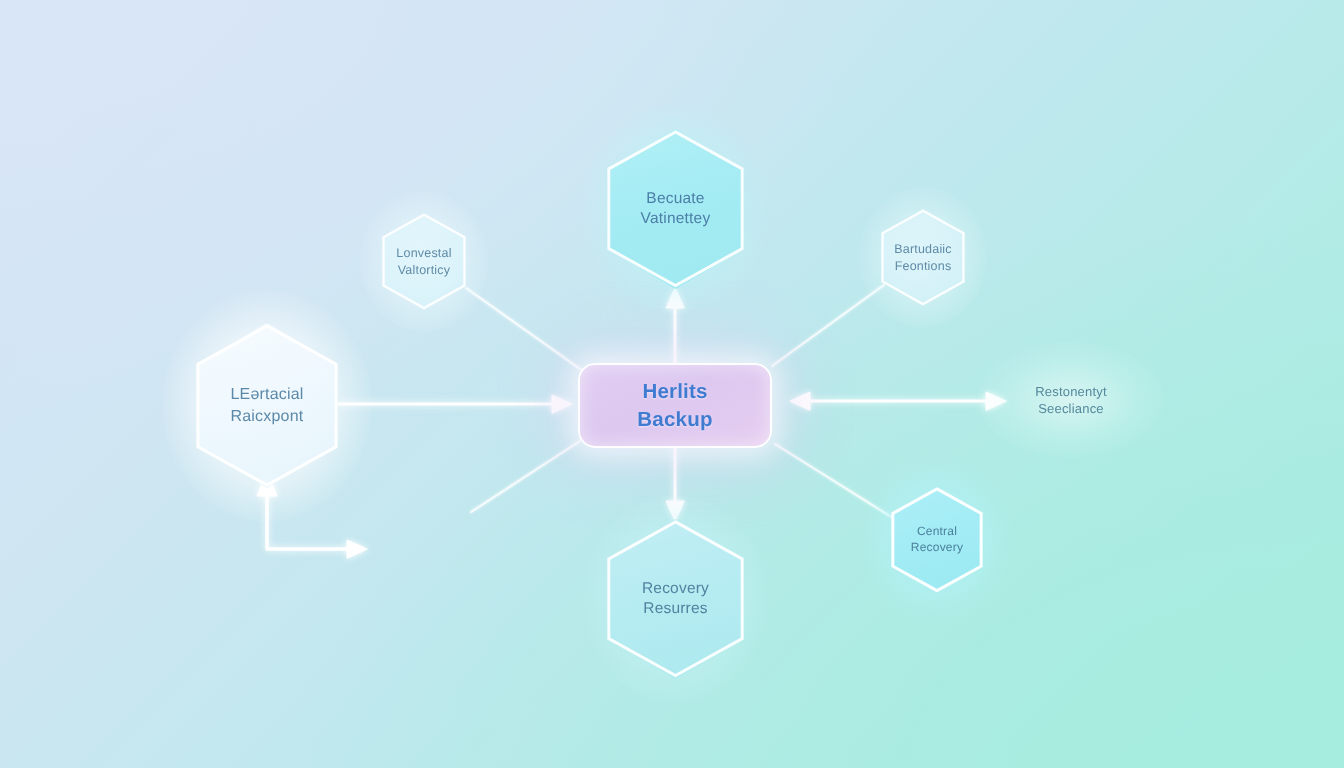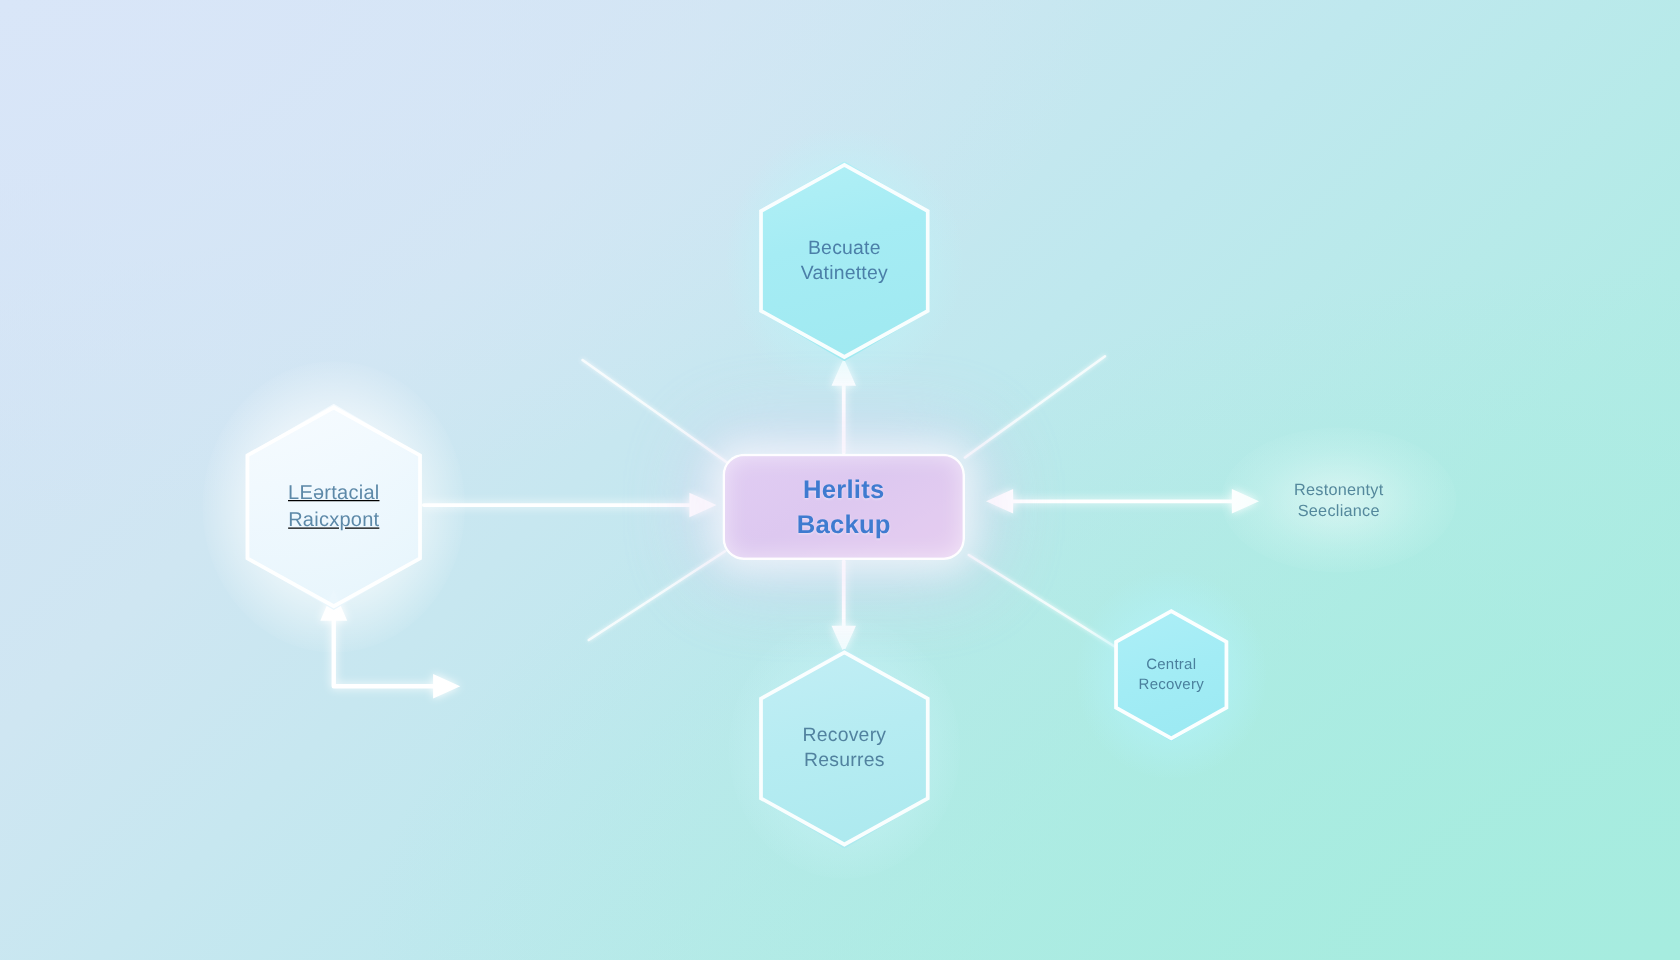--- a/index.html
+++ b/index.html
@@ -101,21 +101,21 @@
   #node-bottom .hex-body {
     background: linear-gradient(165deg, #c3eef5 0%, #b6ecf2 45%, #abe9ee 100%);
   }
   #node-bottom .aura {
     inset: -24px -20px;
     background: radial-gradient(ellipse at center, rgba(255,255,255,.78) 0%, rgba(200,243,248,.38) 48%, rgba(200,243,248,0) 74%);
   }
   #node-bottom .label { color: #51829f, ; color:#51829f; font-size: 15.5px; }
 
   
-  #node-left { left: 192px; top: 323px; width: 150px; height: 165px; text-decoration: underline; }
+  #node-left { left: 192px; top: 323px; width: 150px; height: 165px; }
   #node-left .hex-body {
     background: linear-gradient(160deg, rgba(248,252,255,.96) 0%, rgba(238,248,254,.92) 50%, rgba(230,245,252,.9) 100%);
   }
   #node-left .aura {
     inset: -34px -30px;
     background: radial-gradient(ellipse at center, rgba(255,255,255,.95) 0%, rgba(255,255,255,.5) 45%, rgba(255,255,255,0) 73%);
   }
   #node-left .label { color: #5d89a8; font-size: 16px; }
 
   
@@ -253,21 +253,39 @@
   <div class="node" id="node-bottom">
     <div class="aura"></div>
     <div class="hex-body"></div>
     <svg class="hex-ring" viewBox="0 0 100 110" preserveAspectRatio="none">
       <polygon points="50,2 96,27.5 96,82.5 50,108 4,82.5 4,27.5" fill="none" stroke="rgba(255,255,255,.92)" stroke-width="3" vector-effect="non-scaling-stroke"></polygon>
     </svg>
     <div class="label">Recovery
 Resurres</div>
   </div>
 
-
+  <div class="node" id="node-ul">
+    <div class="aura"></div>
+    <div class="hex-body"></div>
+    <svg class="hex-ring" viewBox="0 0 100 110" preserveAspectRatio="none">
+      <polygon points="50,2 96,27.5 96,82.5 50,108 4,82.5 4,27.5" fill="none" stroke="rgba(255,255,255,.9)" stroke-width="2.4" vector-effect="non-scaling-stroke"></polygon>
+    </svg>
+    <div class="label">Lonvestal
+Valtorticy</div>
+  </div>
+
+  <div class="node" id="node-ur">
+    <div class="aura"></div>
+    <div class="hex-body"></div>
+    <svg class="hex-ring" viewBox="0 0 100 110" preserveAspectRatio="none">
+      <polygon points="50,2 96,27.5 96,82.5 50,108 4,82.5 4,27.5" fill="none" stroke="rgba(255,255,255,.88)" stroke-width="2.4" vector-effect="non-scaling-stroke"></polygon>
+    </svg>
+    <div class="label">Bartudaiic
+Feontions</div>
+  </div>
 
 
   <div class="node" id="node-lr">
     <div class="aura"></div>
     <div class="hex-body"></div>
     <svg class="hex-ring" viewBox="0 0 100 110" preserveAspectRatio="none">
       <polygon points="50,2 96,27.5 96,82.5 50,108 4,82.5 4,27.5" fill="none" stroke="rgba(255,255,255,.96)" stroke-width="3" vector-effect="non-scaling-stroke"></polygon>
     </svg>
     <div class="label">Central
 Recovery</div>

